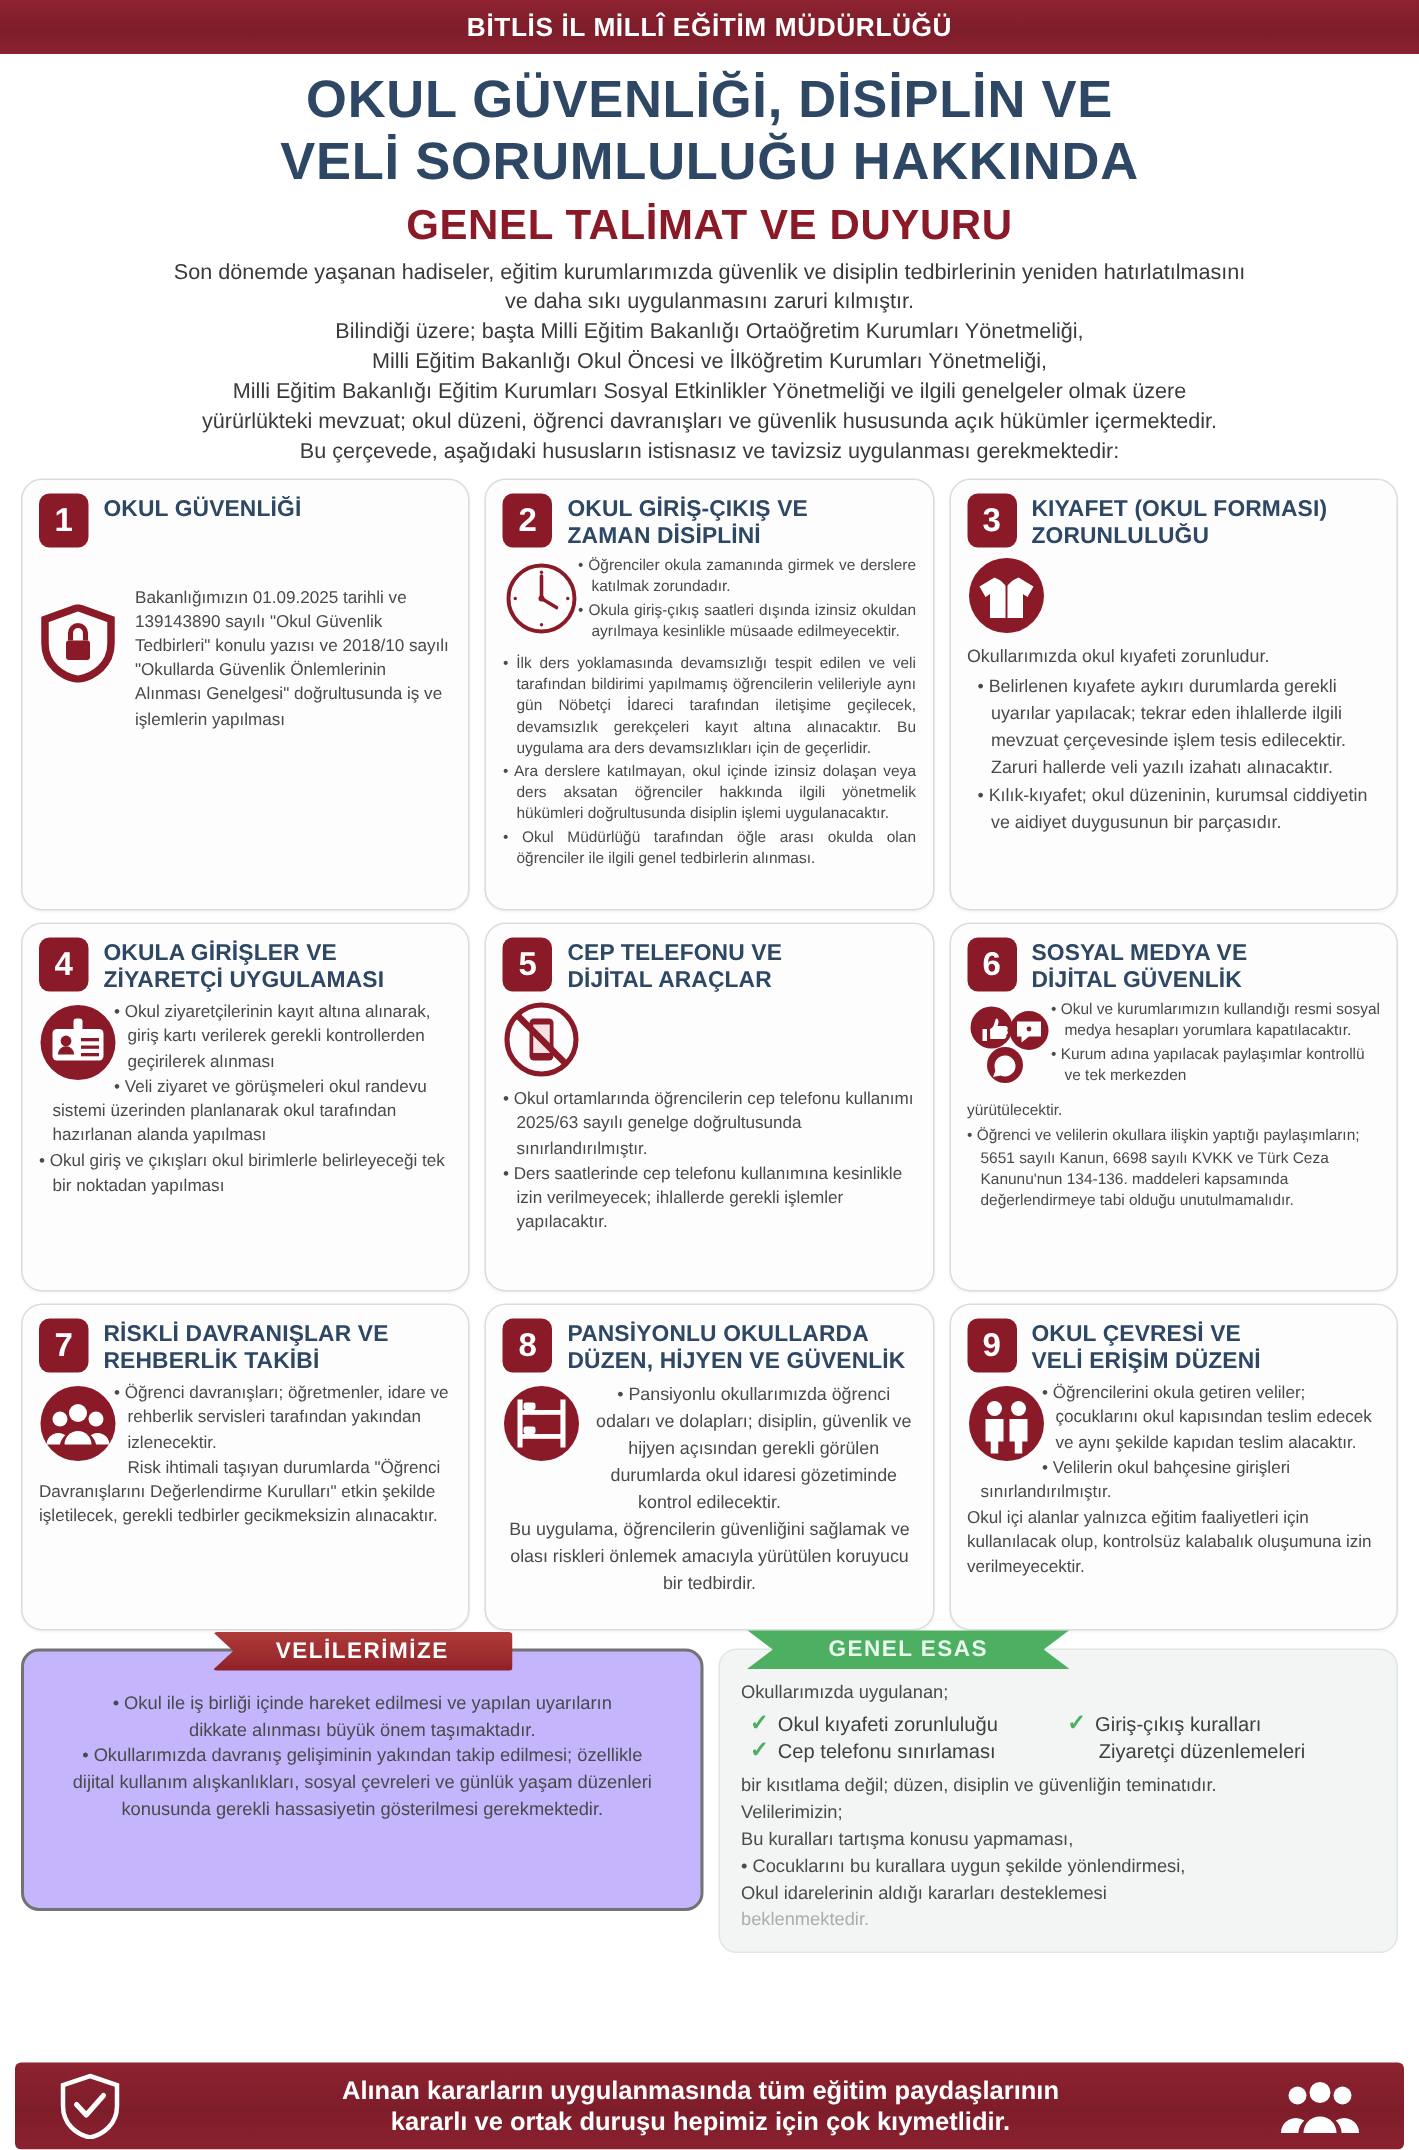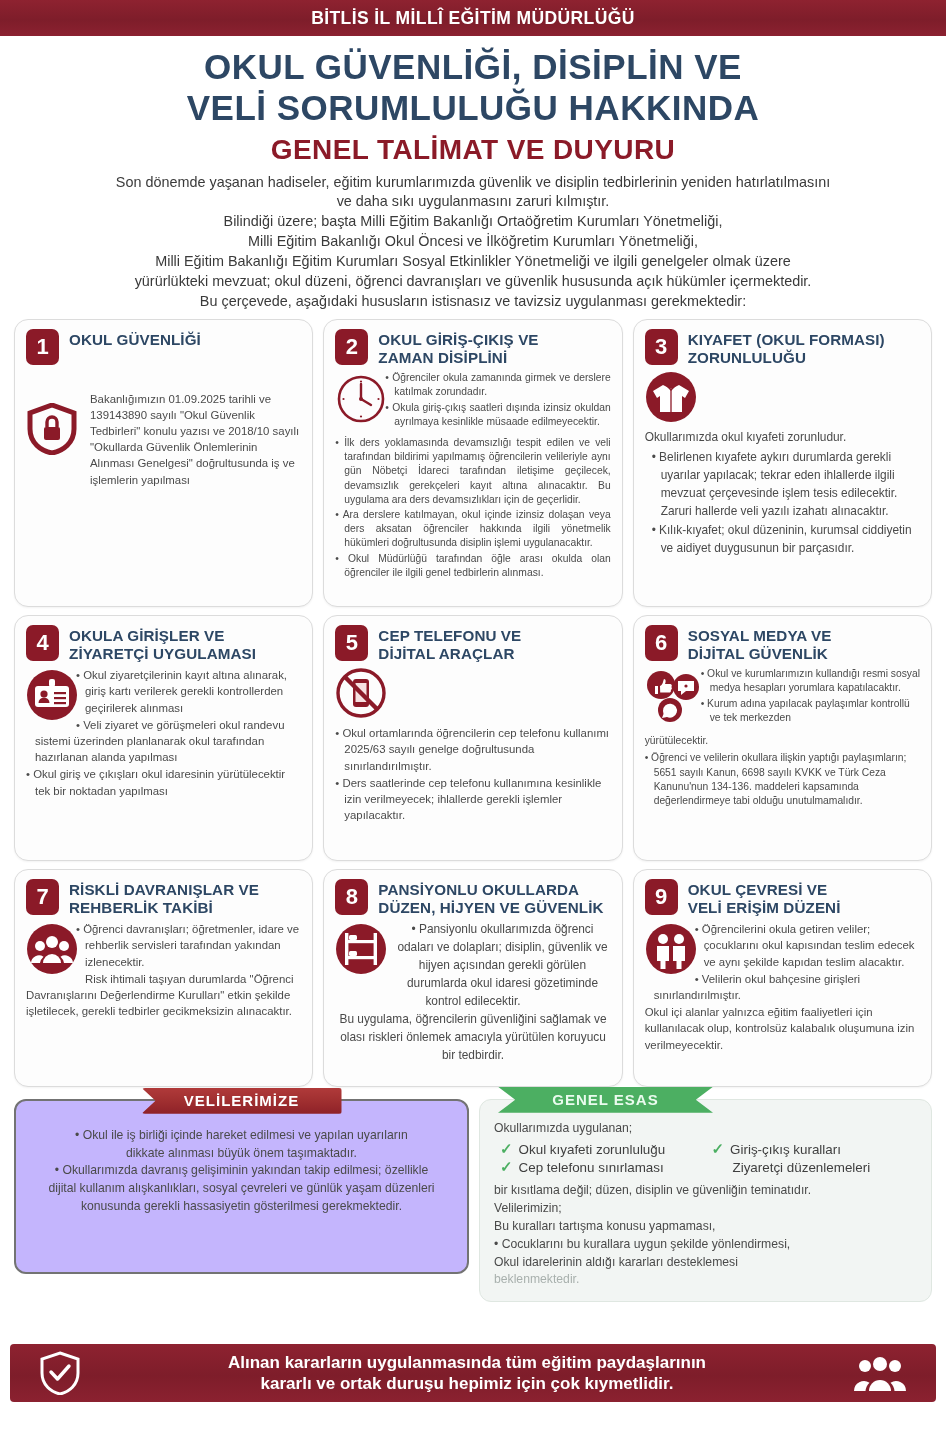--- a/index.html
+++ b/index.html
@@ -203,21 +203,21 @@
   }
   .check-mark { color: #4caf62; font-weight: bold; font-size: 15px; line-height: 1.1; }
   .plain-line { font-size: 13.4px; color: #3f3f3f; line-height: 1.3; padding-left: 21px; }
   .faded { color: #a8b0ad; }
 
   
   .footer {
     position: absolute;
     left: 10px;
     right: 10px;
-    bottom: 31px;
+    bottom: 0;
     height: 58px;
     background: linear-gradient(180deg,#8e2230 0%, #7e1d2a 55%, #8b2130 100%);
     border-radius: 4px;
     display: flex;
     align-items: center;
     justify-content: space-between;
     padding: 0 30px;
   }
   .footer-text {
     color: #ffffff;
@@ -350,21 +350,21 @@
           <circle cx="18" cy="25" r="3.6" fill="#8b1a28"></circle>
           <path d="M12.5 34 a5.5 5.5 0 0 1 11 0 Z" fill="#8b1a28"></path>
           <rect x="28" y="23" width="12" height="2.2" fill="#8b1a28"></rect>
           <rect x="28" y="28" width="12" height="2.2" fill="#8b1a28"></rect>
           <rect x="28" y="33" width="12" height="2.2" fill="#8b1a28"></rect>
         </svg>
       </div>
       <div class="card-text">
         <p class="indent">• Okul ziyaretçilerinin kayıt altına alınarak, giriş kartı verilerek gerekli kontrollerden geçirilerek alınması</p>
         <p class="indent">• Veli ziyaret ve görüşmeleri okul randevu sistemi üzerinden planlanarak okul tarafından hazırlanan alanda yapılması</p>
-        <p class="indent">• Okul giriş ve çıkışları okul idaresinin yürütülecektir tek bir noktadan yapılması</p>
+        <p class="indent">• Okul giriş ve çıkışları okul birimlerle belirleyeceği tek bir noktadan yapılması</p>
       </div>
       <div class="clear"></div>
     </div>
   </div>
 
   <div class="card" style="min-height:246px;">
     <div class="card-head">
       <div class="num-badge">5</div>
       <div class="card-title">
         <div>CEP TELEFONU VE</div>

